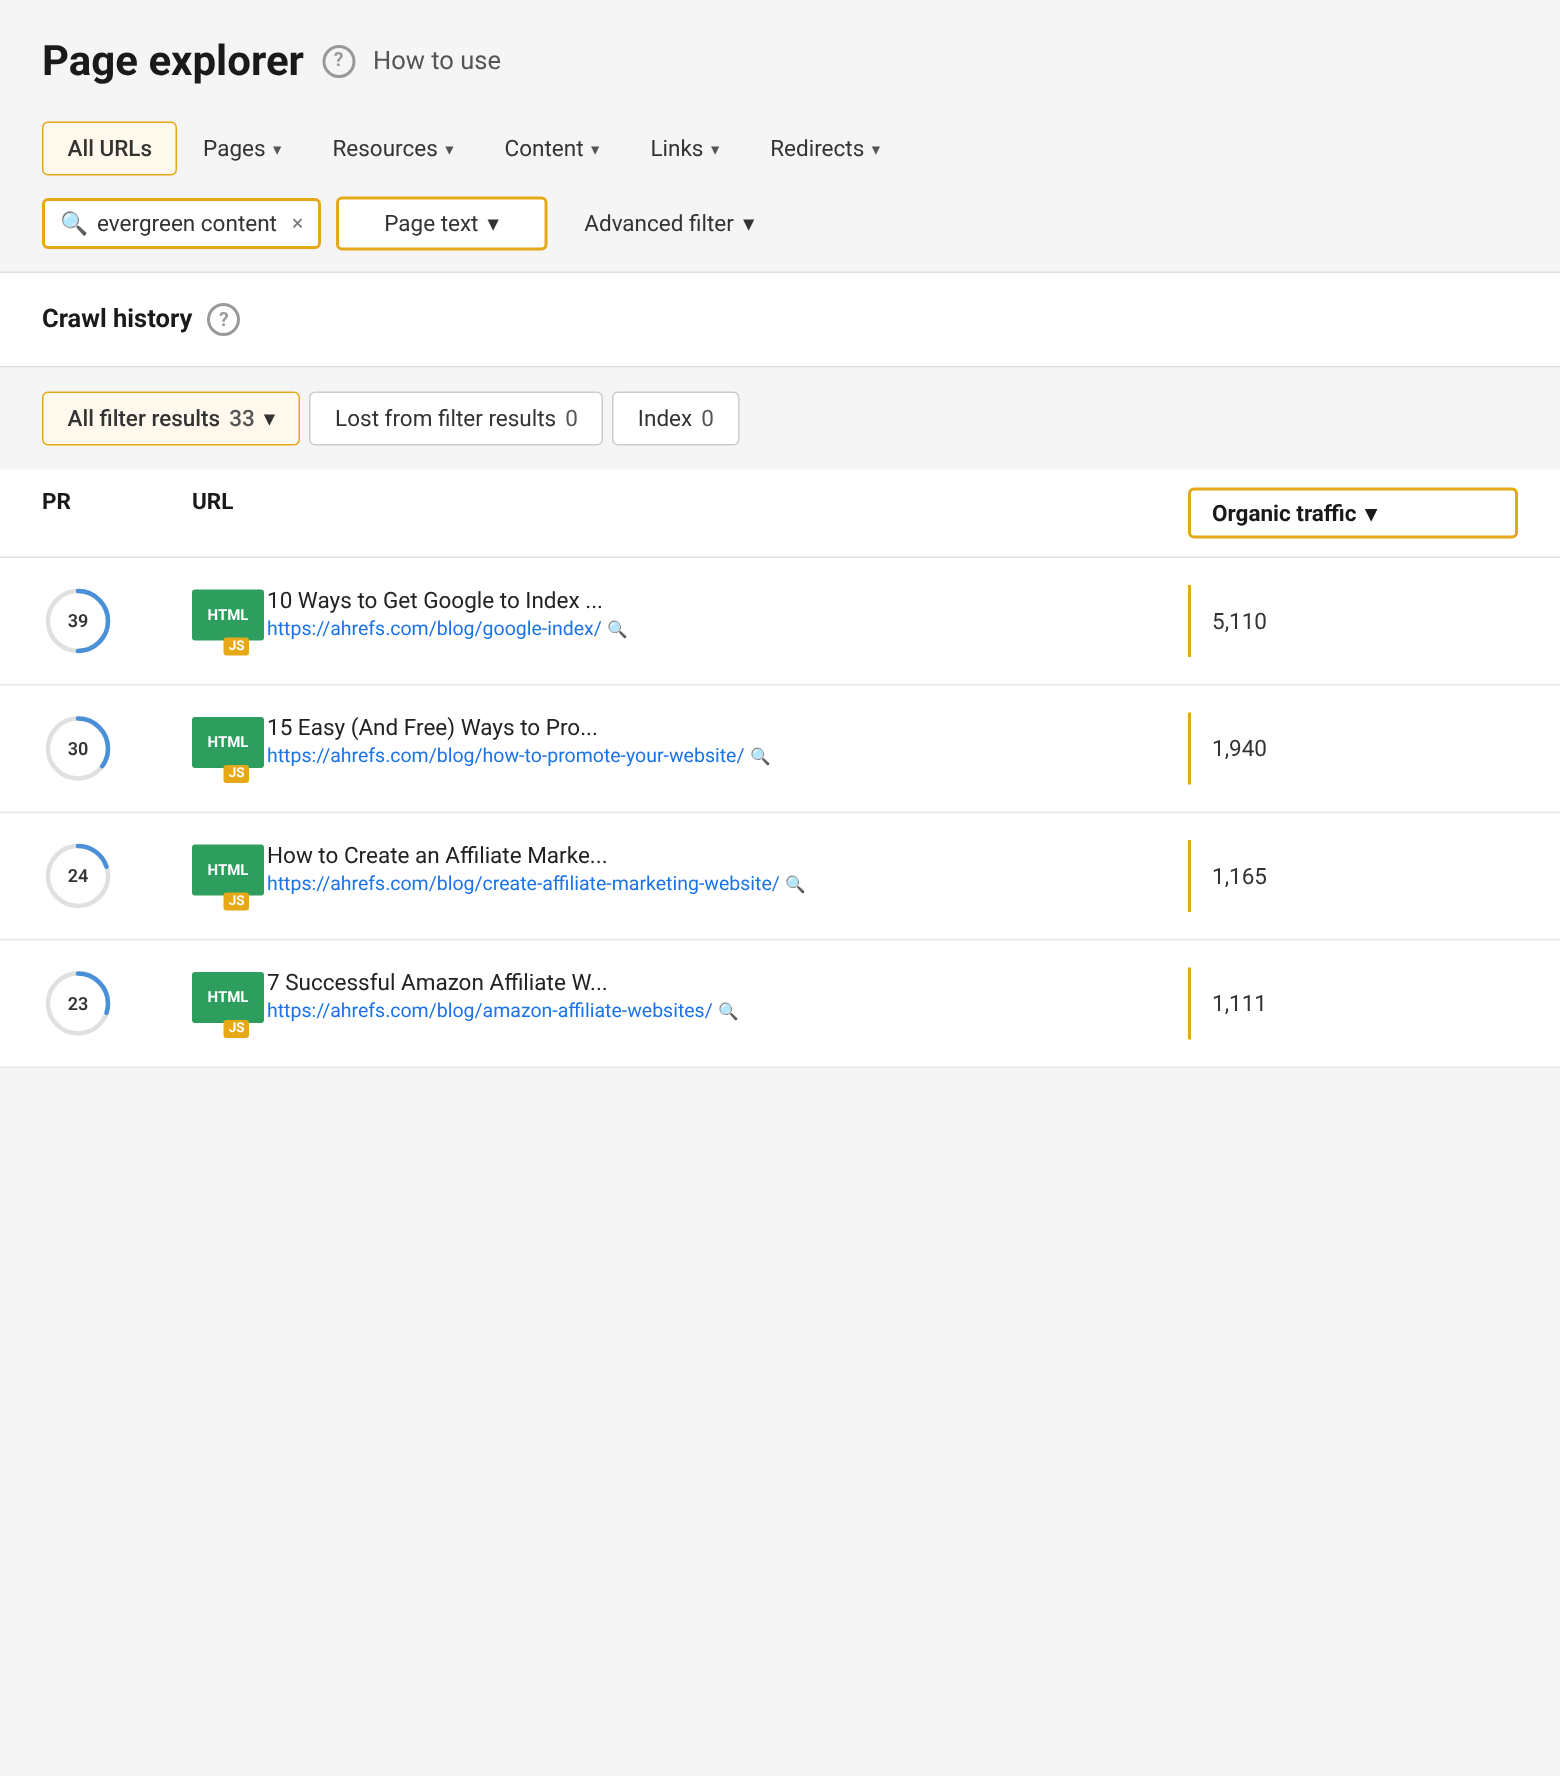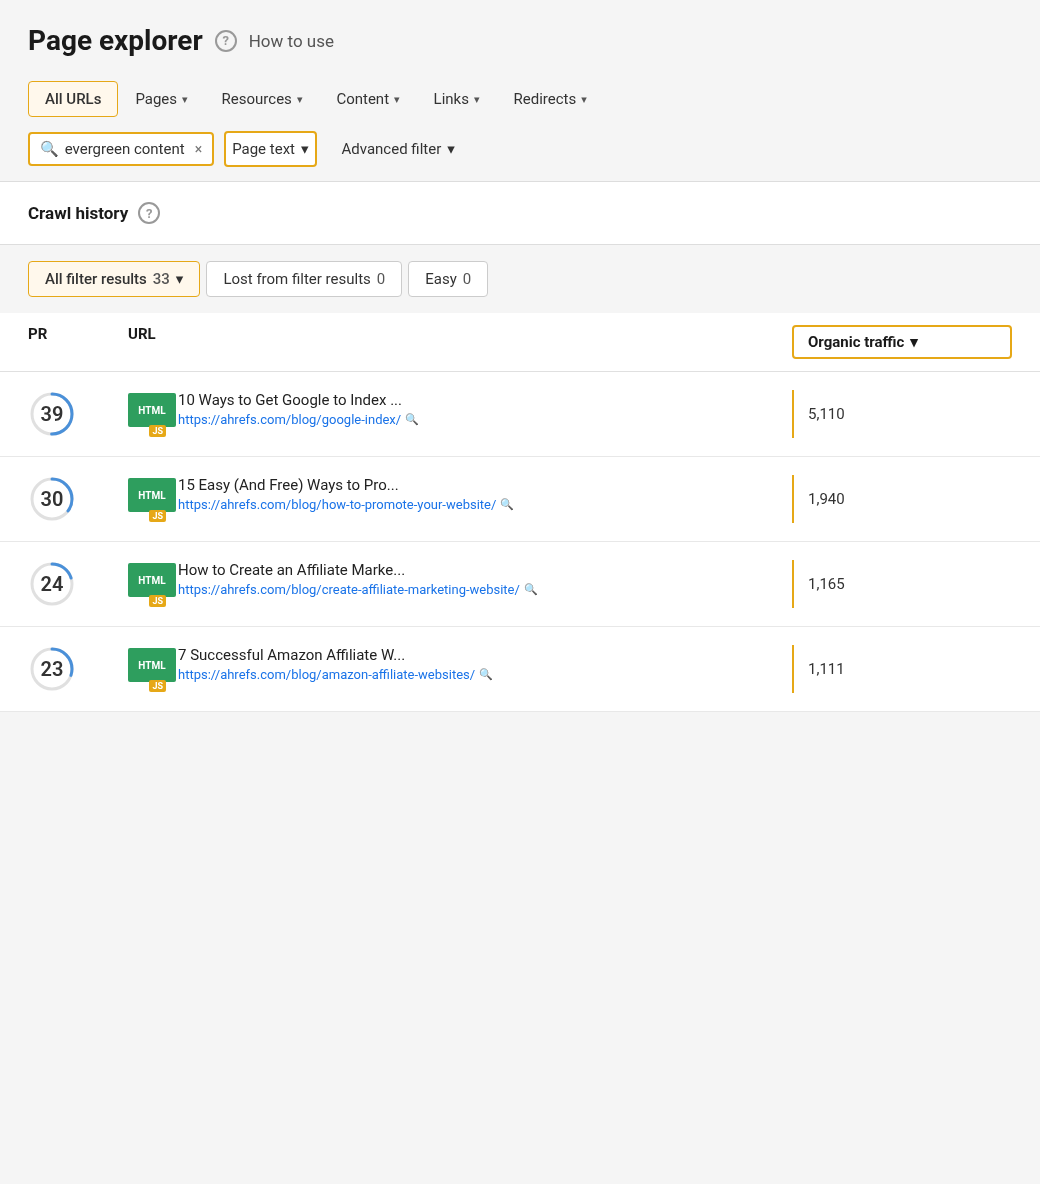--- a/index.html
+++ b/index.html
@@ -114,21 +114,21 @@
       color: #777;
       cursor: pointer;
       font-size: 14px;
       margin-left: 4px;
     }
 
     .page-text-btn {
       display: flex;
       align-items: center;
       gap: 6px;
-      padding: 7px 6px;
+      padding: 7px 30px;
       border: 2px solid #e6a817;
       border-radius: 4px;
       background: #fff;
       font-size: 15px;
       cursor: pointer;
       color: #333;
     }
 
     .advanced-filter-btn {
       display: flex;
@@ -248,21 +248,21 @@
     }
 
     .pr-circle svg {
       position: absolute;
       top: 0; left: 0;
     }
 
     .pr-number {
       position: relative;
       z-index: 1;
-      font-size: 20px;
+      font-size: 12px;
       font-weight: 600;
     }
 
     .url-cell {
       display: flex;
       align-items: flex-start;
       gap: 12px;
     }
 
     .page-icon {
@@ -410,21 +410,21 @@
     <div class="results-tab active">
       <span>All filter results</span>
       <span class="count">33</span>
       <span class="chevron">▾</span>
     </div>
     <div class="results-tab">
       <span>Lost from filter results</span>
       <span class="count">0</span>
     </div>
     <div class="results-tab">
-      <span>Easy</span>
+      <span>Index</span>
       <span class="count">0</span>
     </div>
   </div>
 </div>
 
 <div class="table-section">
 
   <div class="table-header">
     <div>PR</div>
     <div>URL</div>

